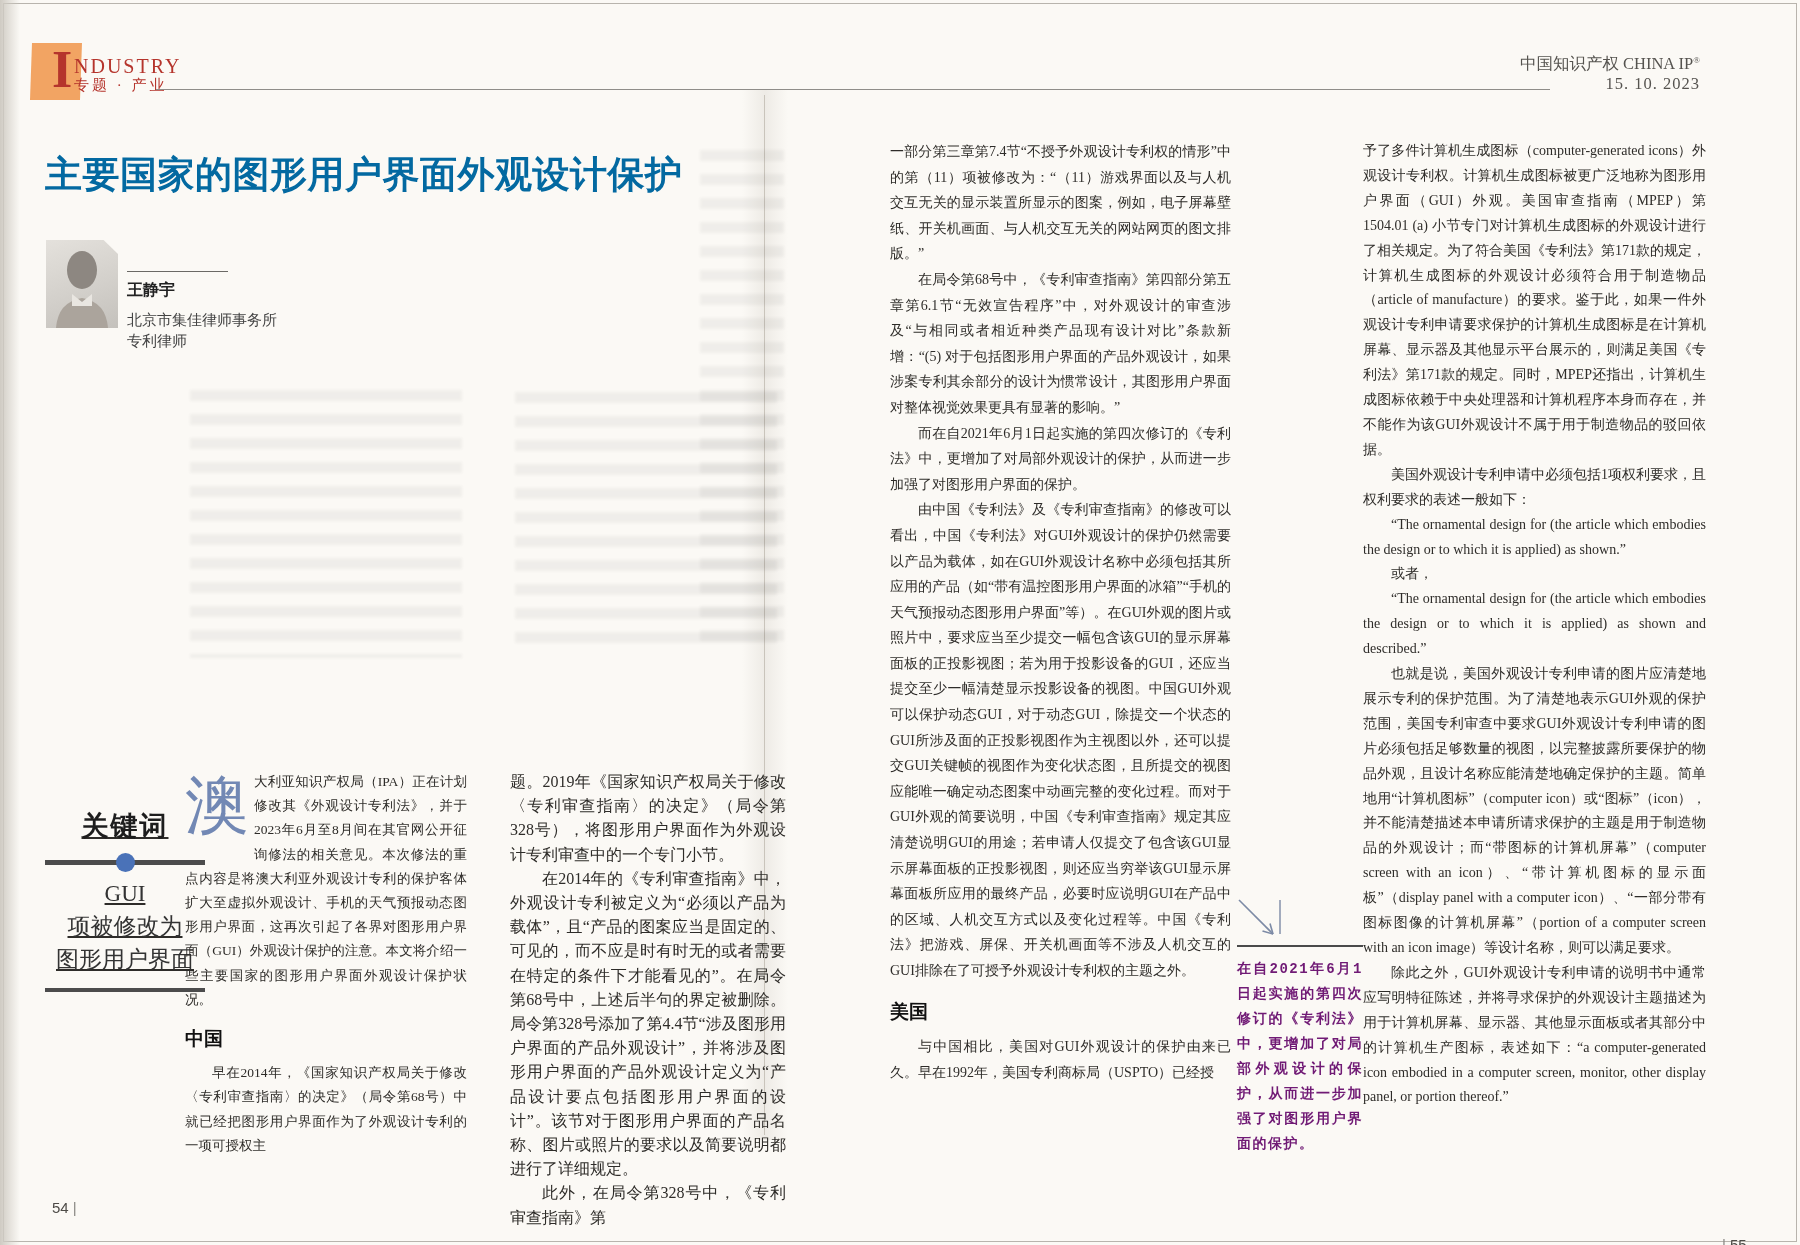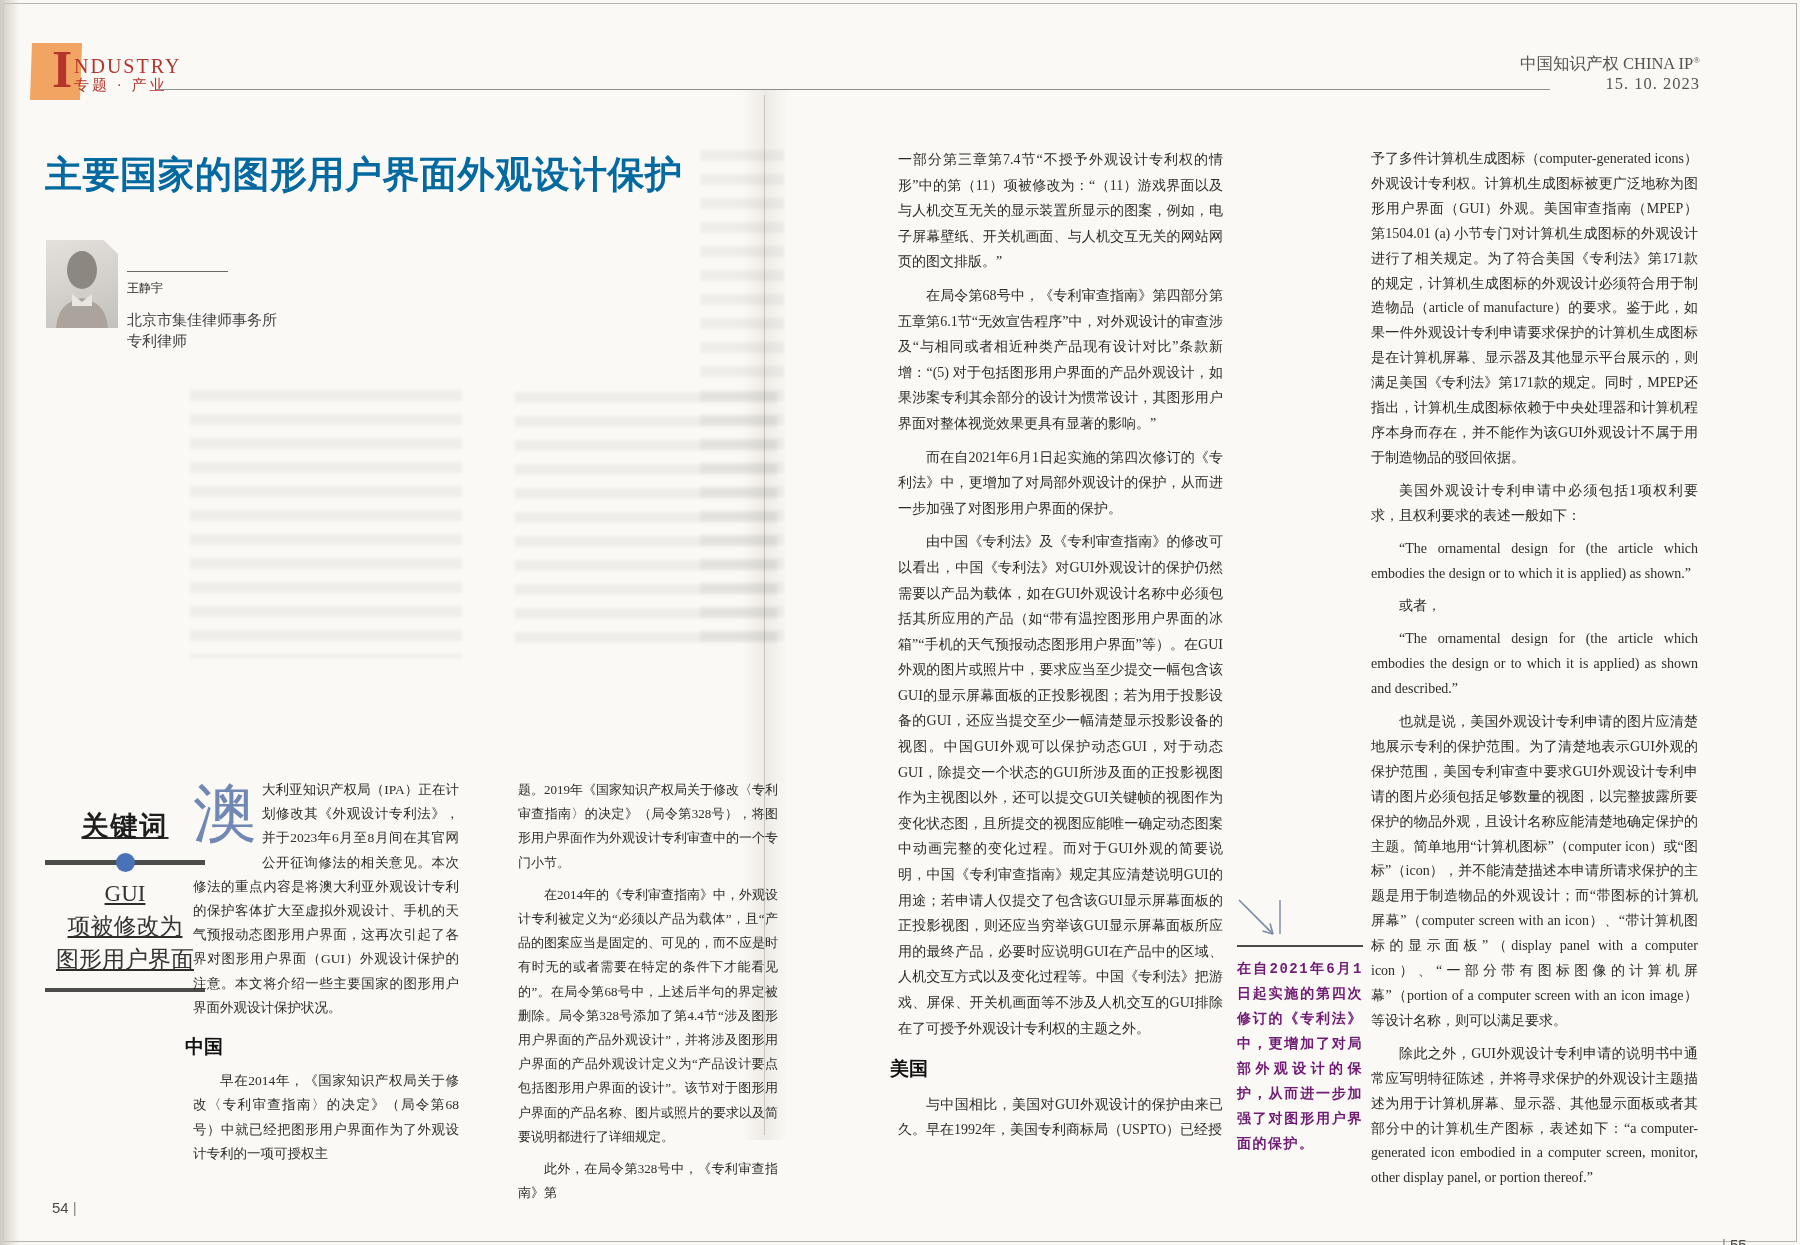--- a/index.html
+++ b/index.html
@@ -25,37 +25,37 @@
   .journal{left:1400px;top:53px;width:300px;text-align:right;font-size:16.5px;color:#55534f;}
   .journal sup{font-size:9px;}
   .issue-date{left:1400px;top:74px;width:300px;text-align:right;font-size:16.5px;color:#55534f;letter-spacing:1px;}
 
   
   .article-title{left:45px;top:150px;width:760px;font-size:37px;font-weight:bold;color:#0369a1;letter-spacing:0.5px;}
   .author-photo{left:46px;top:240px;width:72px;height:88px;
                 clip-path:polygon(0 0,80% 0,100% 16%,100% 100%,0 100%);
                 background:linear-gradient(160deg,#e4e1dc 0%,#d3d0cb 55%,#c4c1bc 100%);}
   .author-rule{left:127px;top:271px;width:101px;height:0;border-top:1.5px solid #6b6965;}
-  .author-name{left:127px;top:280px;font-size:12px;font-weight:normal;color:#222;}
+  .author-name{left:127px;top:280px;font-size:16px;font-weight:bold;color:#222;}
   .author-affil{left:127px;top:309px;font-size:15px;color:#444;line-height:21px;}
 
   
   .keywords{left:45px;top:808px;width:160px;text-align:center;text-decoration:underline;}
   .kw-label{font-size:27px;font-weight:bold;color:#1d1d1d;letter-spacing:2px;}
   .kw-rule{position:relative;height:5px;background:#4c4c4c;margin:16px 0 12px 0;}
   .kw-dot{position:absolute;left:50%;top:50%;width:19px;height:19px;margin:-9.5px 0 0 -9.5px;border-radius:50%;background:#4a72b8;}
   .kw-rule-bottom{height:4px;background:#4c4c4c;margin-top:12px;}
   .keywords p{margin:0;font-size:23px;line-height:33px;color:#333;}
 
   
   .col{text-align:justify;}
-  .col p{margin:8px;text-indent:2em;}
+  .col p{margin:0;text-indent:2em;}
   .col p.noindent{text-indent:0;}
   .col-l1{left:185px;top:770px;width:282px;height:372px;font-size:13.5px;line-height:24.2px;}
-  .col-l2{left:510px;top:770px;width:276px;height:372px;font-size:13px;line-height:24.2px;}
+  .col-l2{left:510px;top:770px;width:276px;height:372px;font-size:16px;line-height:24.2px;}
   .col-r1{left:890px;top:139px;width:341px;height:1000px;font-size:14px;line-height:25.6px;}
   .col-r2{left:1363px;top:139px;width:343px;height:1000px;font-size:14px;line-height:24.9px;}
   .dropcap{float:left;width:62px;height:70px;font-size:64px;line-height:66px;color:#7288b4;margin:3px 7px 0 0;text-indent:0;}
   p.intro{text-indent:0;}
   h3.h-cn{font-family:"Liberation Sans","DejaVu Sans",sans-serif;font-size:19px;color:#111;
           margin:15px 0 10px 0;text-indent:0;text-align:left;}
 
   
   .pullquote{left:1237px;top:898px;width:126px;}
   .pq-arrow{display:block;}

